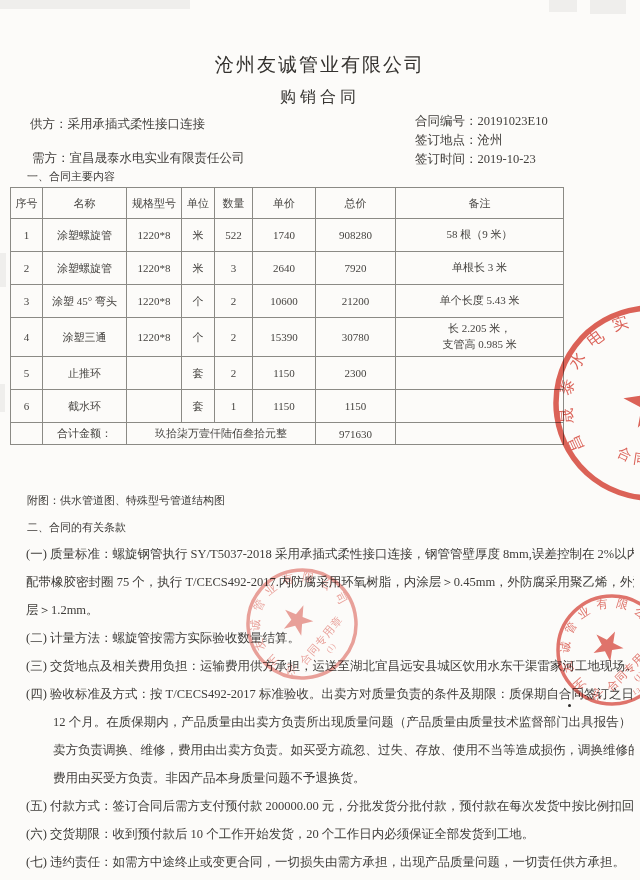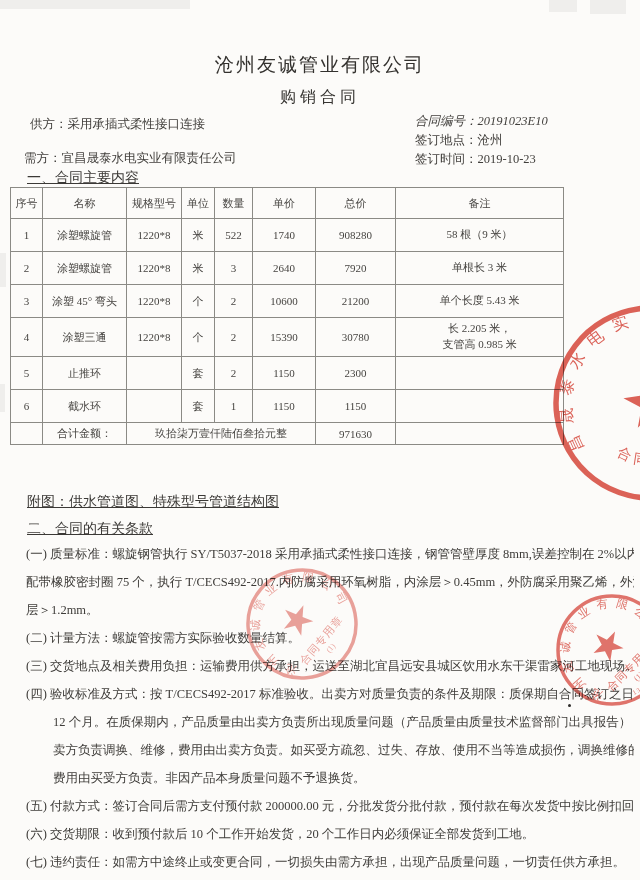--- a/index.html
+++ b/index.html
@@ -14,21 +14,21 @@
   .abs{position:absolute;}
   .doc-title{
     left:0;right:0;top:52px;text-align:center;
     font-size:19px;letter-spacing:2px;color:#33312e;font-weight:500;
   }
   .doc-subtitle{
     left:0;right:0;top:87px;text-align:center;
     font-size:16px;letter-spacing:4px;color:#363431;font-weight:500;
   }
   .meta{font-size:12.5px;color:#403e3b;white-space:nowrap;}
-  .section-head{font-size:14px;color:#3b3936;white-space:nowrap;text-decoration:underline;}
+  .section-head{font-size:11px;color:#3b3936;white-space:nowrap;}
 
   
   table.items{
     position:absolute;left:10px;top:187px;width:553px;
     border-collapse:collapse;table-layout:fixed;
     font-size:11px;color:#464441;
   }
   table.items td,table.items th{
     border:1px solid #8b8a85;text-align:center;vertical-align:middle;
     padding:0 2px;font-weight:normal;overflow:hidden;
@@ -60,22 +60,22 @@
   <div class="scan-band" style="left:0;top:0;width:190px;height:9px;"></div>
   <div class="scan-band" style="left:549px;top:0;width:28px;height:12px;"></div>
   <div class="scan-band" style="left:590px;top:0;width:36px;height:14px;"></div>
   <div class="scan-band" style="left:0;top:253px;width:6px;height:34px;"></div>
   <div class="scan-band" style="left:0;top:384px;width:5px;height:28px;"></div>
 
   <div class="abs doc-title">沧州友诚管业有限公司</div>
   <div class="abs doc-subtitle">购销合同</div>
 
   <div class="abs meta" style="left:30px;top:116px;">供方：采用承插式柔性接口连接</div>
-  <div class="abs meta" style="left:24px;top:150px;">需方：宜昌晟泰水电实业有限责任公司</div>
-  <div class="abs meta" style="left:415px;top:113px;font-style:italic;">合同编号：20191023E10</div>
+  <div class="abs meta" style="left:32px;top:150px;">需方：宜昌晟泰水电实业有限责任公司</div>
+  <div class="abs meta" style="left:415px;top:113px;">合同编号：20191023E10</div>
   <div class="abs meta" style="left:415px;top:132px;">签订地点：沧州</div>
   <div class="abs meta" style="left:415px;top:151px;">签订时间：2019-10-23</div>
   <div class="abs section-head" style="left:27px;top:169px;">一、合同主要内容</div>
 
   <table class="items">
     <colgroup>
       <col style="width:32px">
         <col style="width:84px">
         <col style="width:55px">
         <col style="width:33px">

